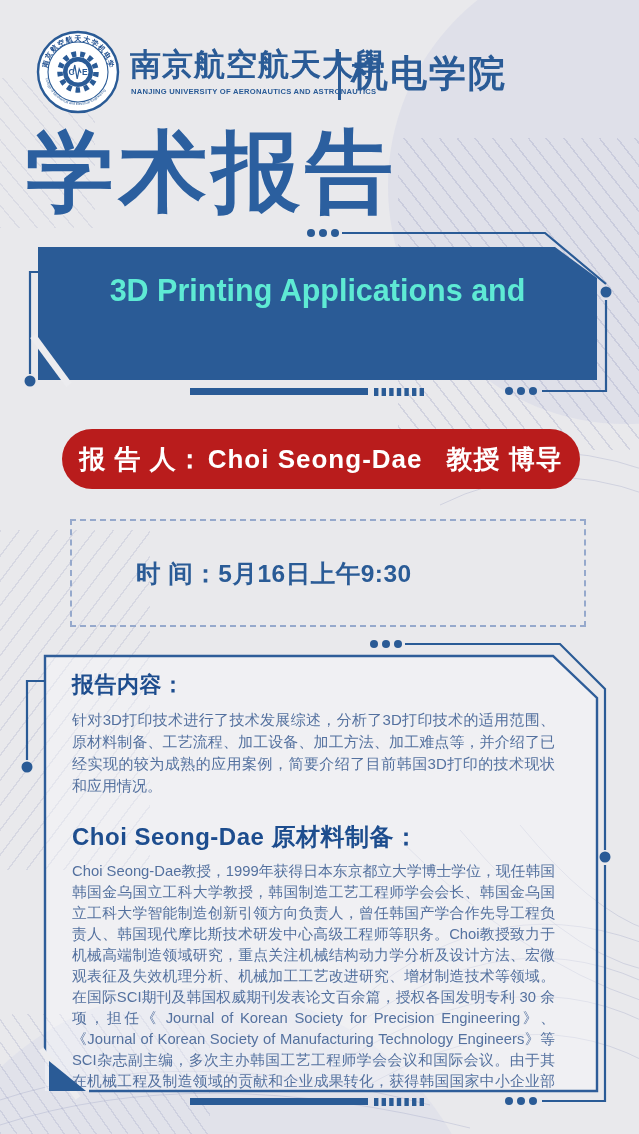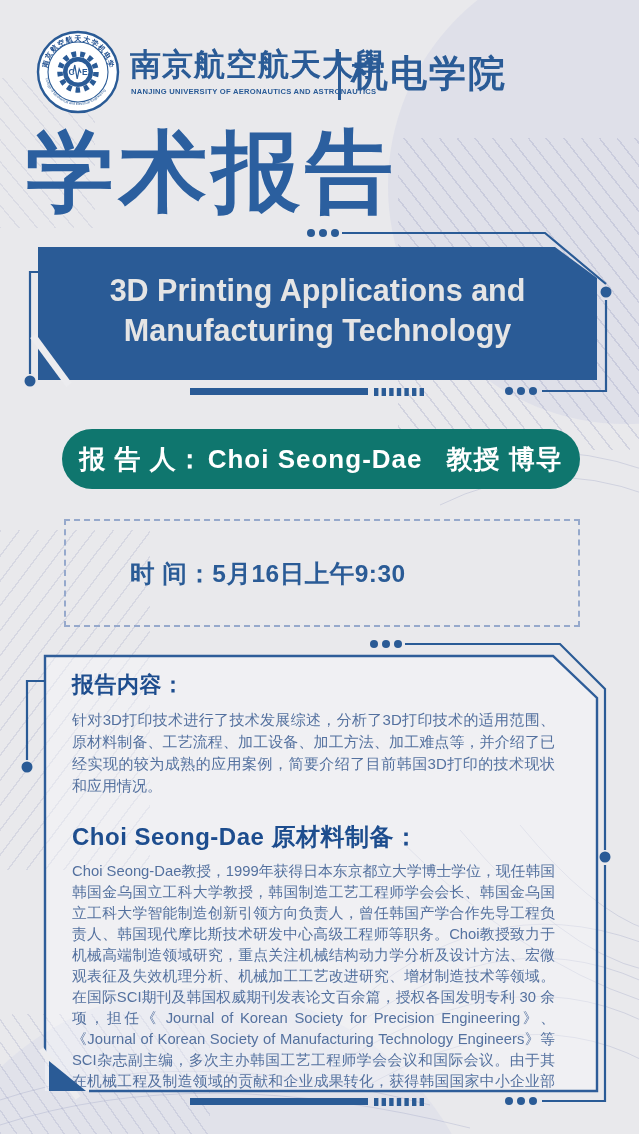--- a/index.html
+++ b/index.html
@@ -32,30 +32,30 @@
   .vdiv{left:338px; top:52px; width:3px; height:48px; background:#2A5B96;}
   .college{left:351px; top:49px; font-family:Liberation Sans, sans-serif; font-weight:bold;
            font-size:37px; color:#2A5B96; letter-spacing:2px; white-space:nowrap;}
   
   .main-title{left:26px; top:124px; font-size:88px; line-height:96px; font-weight:900;
               color:#2B5F9F; letter-spacing:5px; white-space:nowrap; margin:0;text-align:right;}
   
   .talk-banner{left:38px; top:247px; width:559px; height:133px; background:#2A5B96;
                -webkit-clip-path:polygon(0 0,517px 0,100% 31px,100% 100%,0 100%);
                clip-path:polygon(0 0,517px 0,100% 31px,100% 100%,0 100%);
-               color:#e5e5e5; text-align:center; font-weight:bold; font-size:30.5px;
+               color:#5eead4; text-align:center; font-weight:bold; font-size:30.5px;
                line-height:40px; padding-top:23px; box-sizing:border-box;}
   
   .speaker-pill{left:62px; top:429px; width:518px; height:60px; border-radius:30px;
-                background:#0f766e; color:#fff; display:flex; align-items:center;
+                background:#b91c1c; color:#fff; display:flex; align-items:center;
                 justify-content:center; font-weight:bold; font-size:26px; letter-spacing:1px;
                 white-space:nowrap;}
   .speaker-pill .gap1{width:4px;} .speaker-pill .gap2{width:24px;}
   
-  .schedule{left:64px; top:519px; width:516px; height:108px; border:2px dashed #96A9CC;
+  .schedule{left:70px; top:519px; width:516px; height:108px; border:2px dashed #96A9CC;
             box-sizing:border-box; display:flex; flex-direction:column; justify-content:space-evenly;
             padding-left:64px; color:#2A5B96; font-weight:bold; font-size:24.5px;}
   .schedule .row{white-space:nowrap; letter-spacing:.5px;}
   
   .content-box{left:45px; top:656px; width:532px; height:435px; box-sizing:border-box;
                padding:14px 22px 0 27px; overflow:hidden;}
   .content-box h2{margin:0 0 9px 0; color:#1D4D8E; font-size:22px; letter-spacing:.5px;}
   .content-box h2.s2{font-size:24px; margin:6px 0 8px 0;}
   .content-box p{margin:0 0 24px 0; color:#54719F; font-size:15px; line-height:22px;
                  text-align:justify;}
@@ -114,21 +114,20 @@
   </svg>
   <div class="abs wordmark-cn">南京航空航天大學</div>
   <div class="abs wordmark-en">NANJING UNIVERSITY OF AERONAUTICS AND ASTRONAUTICS</div>
   <div class="abs vdiv"></div>
   <div class="abs college">机电学院</div>
 
   <h1 class="abs main-title">学术报告</h1>
 
   <div class="abs talk-banner">
     <div>3D Printing Applications and</div>
-    <div>Manufacturing Technology</div>
   </div>
 
   <div class="abs speaker-pill">
     <span>报 告 人：</span>
     <span class="gap1"></span>
     <span>Choi Seong-Dae</span>
     <span class="gap2"></span>
     <span>教授  博导</span>
   </div>
 

